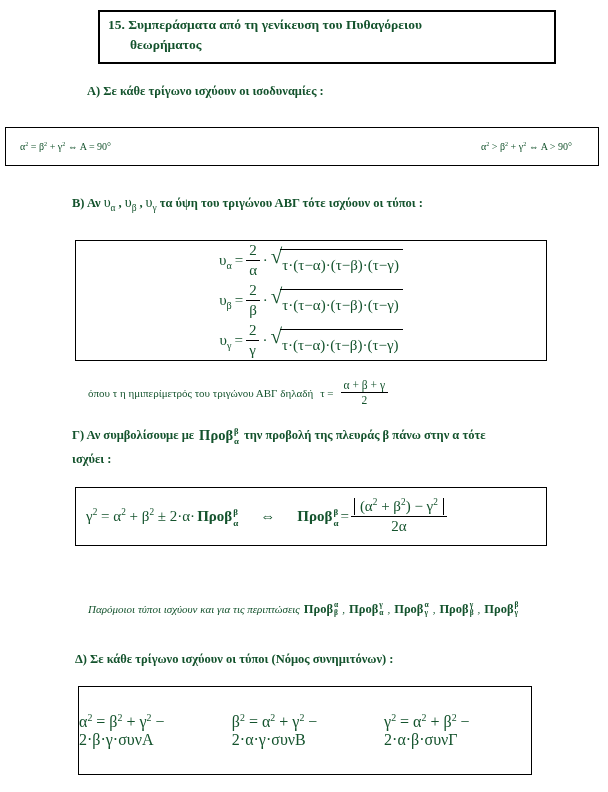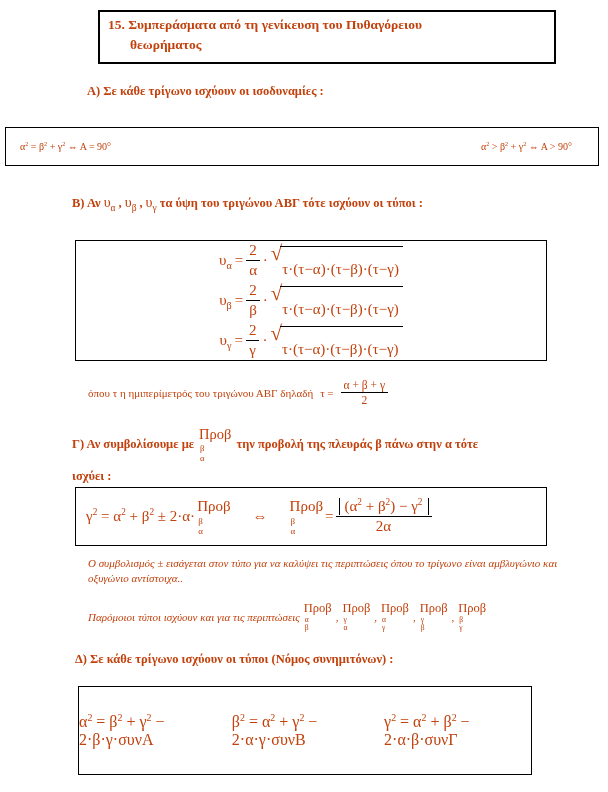--- a/index.html
+++ b/index.html
@@ -1,16 +1,16 @@
 <!DOCTYPE html>
 <html><head>
 <meta charset="utf-8">
 <style>
   html,body{margin:0;padding:0;background:#fff;}
-  .page{position:relative;width:608px;height:792px;background:#ffffff;color:#c2410c;
+  .page{position:relative;width:608px;height:792px;background:#ffffff;color:#14532d;
         font-family:"Liberation Serif",serif;overflow:hidden;}
 
   
   .title-box{position:absolute;left:98px;top:10px;width:438px;border:2px solid #000;
              padding:3px 8px 6px 8px;font-weight:bold;font-size:13.5px;line-height:1.5;}
   .title-line2{padding-left:22px;}
 
   
   .heading{position:absolute;font-weight:bold;font-size:12.5px;}
   .h-a{left:75px;top:84px;margin-left:12px;}
@@ -22,22 +22,22 @@
 
   
   sub{font-size:0.68em;line-height:0;}
   sup{font-size:0.62em;line-height:0;}
   .mi{font-weight:normal;}
   .frac{display:inline-block;text-align:center;vertical-align:middle;}
   .frac .num{display:block;padding:0 3px 1px 3px;}
   .frac .den{display:block;border-top:1px solid #000;padding-top:1px;}
   .sqrt{display:inline-flex;align-items:flex-start;}
   .sqrt .sym{font-size:21px;line-height:19px;}
-  .sqrt .rad{border-top:1px solid #000;margin-left:-2px;margin-top:2px;padding:14px 4px 0 2px;}
-  .prob{display:inline-flex;font-style:normal;font-weight:normal;flex-direction:column;}
+  .sqrt .rad{border-top:1px solid #000;margin-left:-2px;margin-top:2px;padding:7px 4px 0 2px;}
+  .prob{display:inline-flex;align-items:center;font-style:normal;font-weight:bold;}
   .prob .ss{display:inline-flex;flex-direction:column;margin-left:1px;font-size:0.6em;
             line-height:1.12;transform:translateY(0.06em);}
 
   
   .equiv-box{position:absolute;left:5px;top:127px;width:594px;height:39px;border:1px solid #000;
              box-sizing:border-box;display:flex;align-items:center;justify-content:space-between;
              padding:0 26px 0 14px;font-size:10px;}
   .heights-box{position:absolute;left:75px;top:240px;width:472px;height:121px;border:1px solid #000;
                box-sizing:border-box;display:flex;flex-direction:column;justify-content:center;
                align-items:center;gap:3px;font-size:15px;}
@@ -177,21 +177,20 @@
           </span>
         </span>
       <span>=</span>
       <span class="frac">
         <span class="num"><span class="abs">(α<sup>2</sup> + β<sup>2</sup>) − γ<sup>2</sup></span></span>
         <span class="den">2α</span>
       </span>
     </span>
   </div>
 
-  <div class="note1">Ο συμβολισμός ± εισάγεται στον τύπο για να καλύψει τις περιπτώσεις όπου το τρίγωνο είναι αμβλυγώνιο και οξυγώνιο αντίστοιχα..</div>
 
   <div class="note2">
     <span>Παρόμοιοι τύποι ισχύουν και για τις περιπτώσεις</span>
     <span class="prob">
         <span>Προβ</span>
         <span class="ss">
           <span>α</span>
           <span>β</span>
         </span>
       </span>

